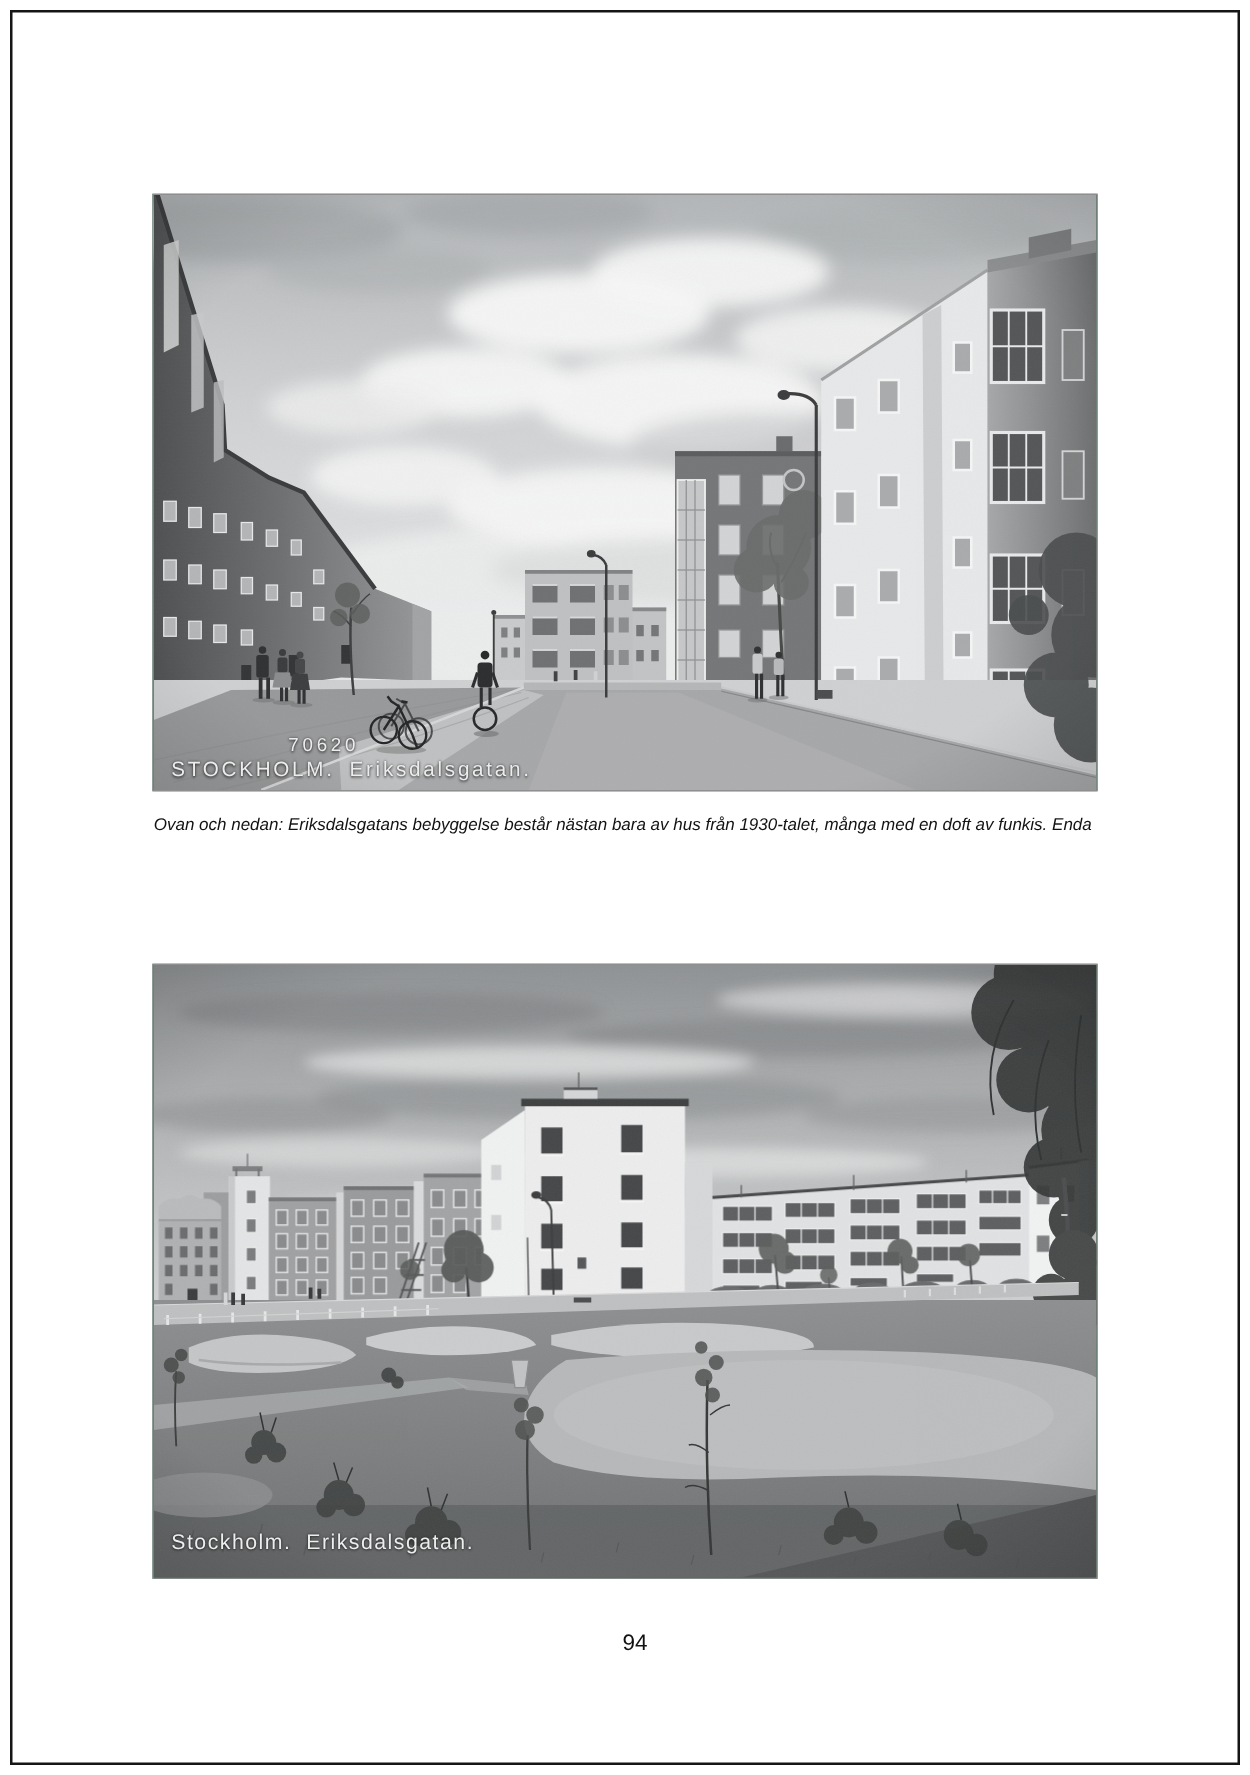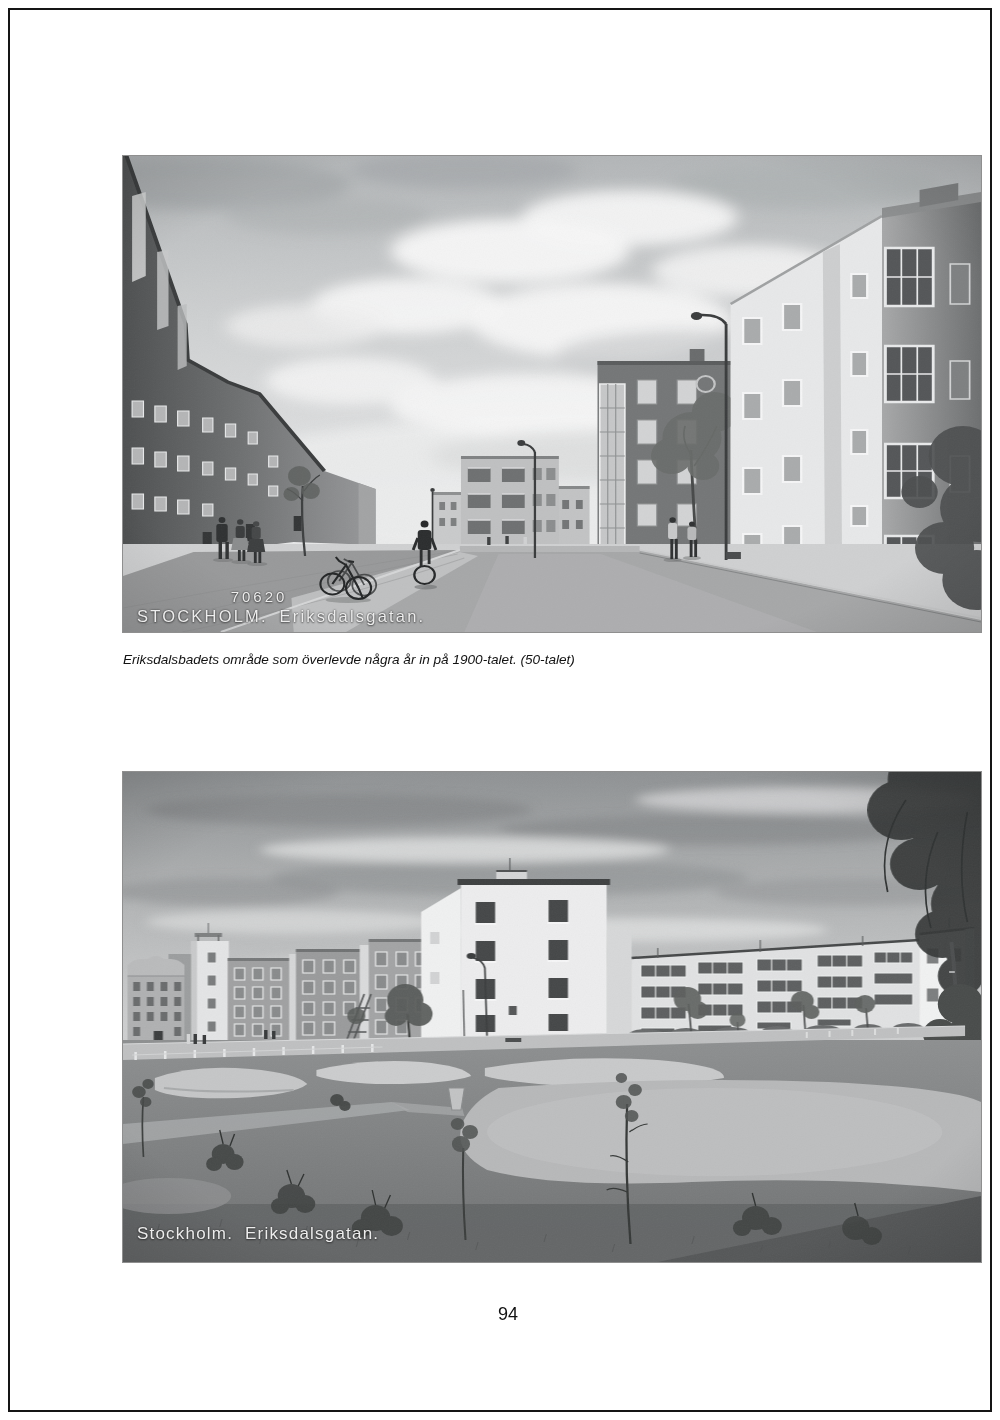--- a/index.html
+++ b/index.html
@@ -1,18 +1,18 @@
 <!DOCTYPE html>
 <html><head>
 <meta charset="utf-8">
 <style>
   html,body{margin:0;padding:0;background:#ffffff;}
   body{width:1000px;height:1420px;position:relative;font-family:"Liberation Sans",sans-serif;overflow:hidden;}
   .frame{position:absolute;left:8px;top:8px;right:8px;bottom:8px;border:2px solid #151515;}
-  .photo{position:absolute;left:122px;width:860px;border:1px solid #8f8f8f;background:#14532d;overflow:hidden;box-sizing:border-box;}
+  .photo{position:absolute;left:122px;width:756px;border:1px solid #8f8f8f;background:#14532d;overflow:hidden;box-sizing:border-box;}
   .photo-top{top:155px;height:478px;}
   .photo-bottom{top:771px;height:492px;}
   .photo svg{position:absolute;left:0;top:0;width:100%;height:100%;display:block;}
   .photo-label{position:absolute;color:#ededed;text-shadow:0 0 2px rgba(30,30,30,.85),0 1px 2px rgba(0,0,0,.4);white-space:nowrap;}
   .p1-num{left:0;top:432px;width:272px;text-align:center;font-size:15px;letter-spacing:3px;}
   .p1-cap{left:14px;top:451px;font-size:16.5px;letter-spacing:2.2px;word-spacing:5px;}
   .p2-cap{left:14px;top:452px;font-size:17px;letter-spacing:1.2px;word-spacing:6px;}
   .caption{position:absolute;left:123px;top:651px;width:770px;font-style:italic;font-size:13.6px;line-height:17.3px;color:#121212;}
   .caption div{white-space:nowrap;}
   .page-number{position:absolute;left:0;right:0;top:1304px;text-align:center;font-size:18px;color:#111;padding-left:16px;}
@@ -398,21 +398,21 @@
   </g>
 
   <rect x="0" y="0" width="754" height="476" filter="url(#noise1)" opacity=".35"></rect>
   <rect x="0" y="0" width="754" height="476" fill="url(#vign1)"></rect>
 </svg>
 <span class="photo-label p1-num">70620</span>
 <span class="photo-label p1-cap">STOCKHOLM. Eriksdalsgatan.</span>
 </figure>
 
 <div class="caption">
-  <div>Eriksdalsbadets område som överlevde några år in på 1900-talet. (50-talet)</div>
+  <div>Ovan och nedan: Eriksdalsgatans bebyggelse består nästan bara av hus från 1930-talet, många med en doft av funkis. Enda</div>
 </div>
 
 <figure class="photo photo-bottom" style="margin:0;">
 <svg viewBox="0 0 754 490" preserveAspectRatio="none">
   <defs>
     <linearGradient id="sky2" x1="0" y1="0" x2="0" y2="1">
       <stop offset="0" stop-color="#8f9294"></stop>
           <stop offset=".45" stop-color="#b4b6b7"></stop>
       <stop offset=".8" stop-color="#cbcccd"></stop>
           <stop offset="1" stop-color="#d2d3d4"></stop>

